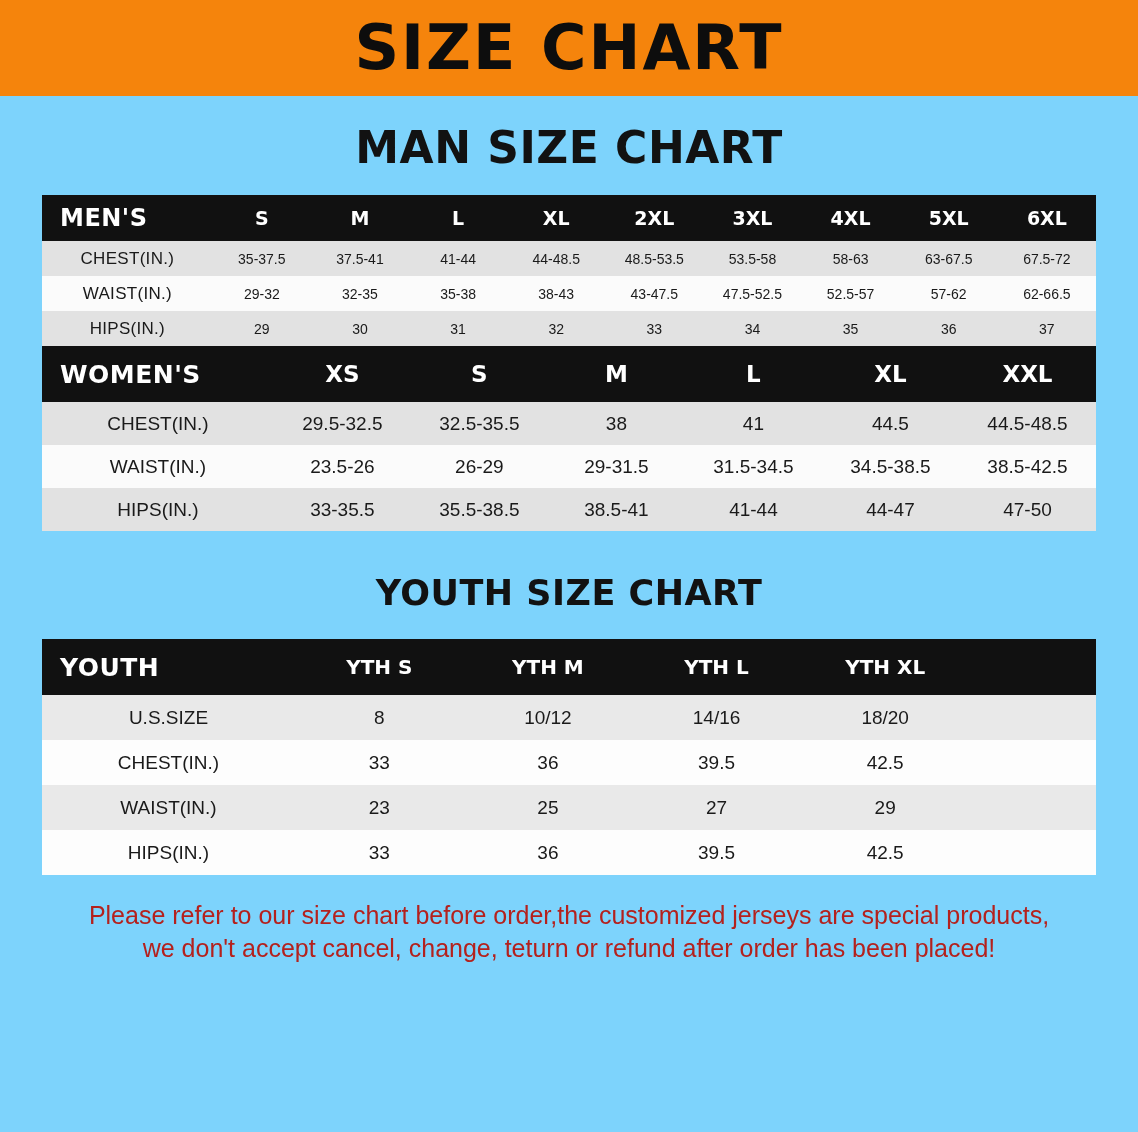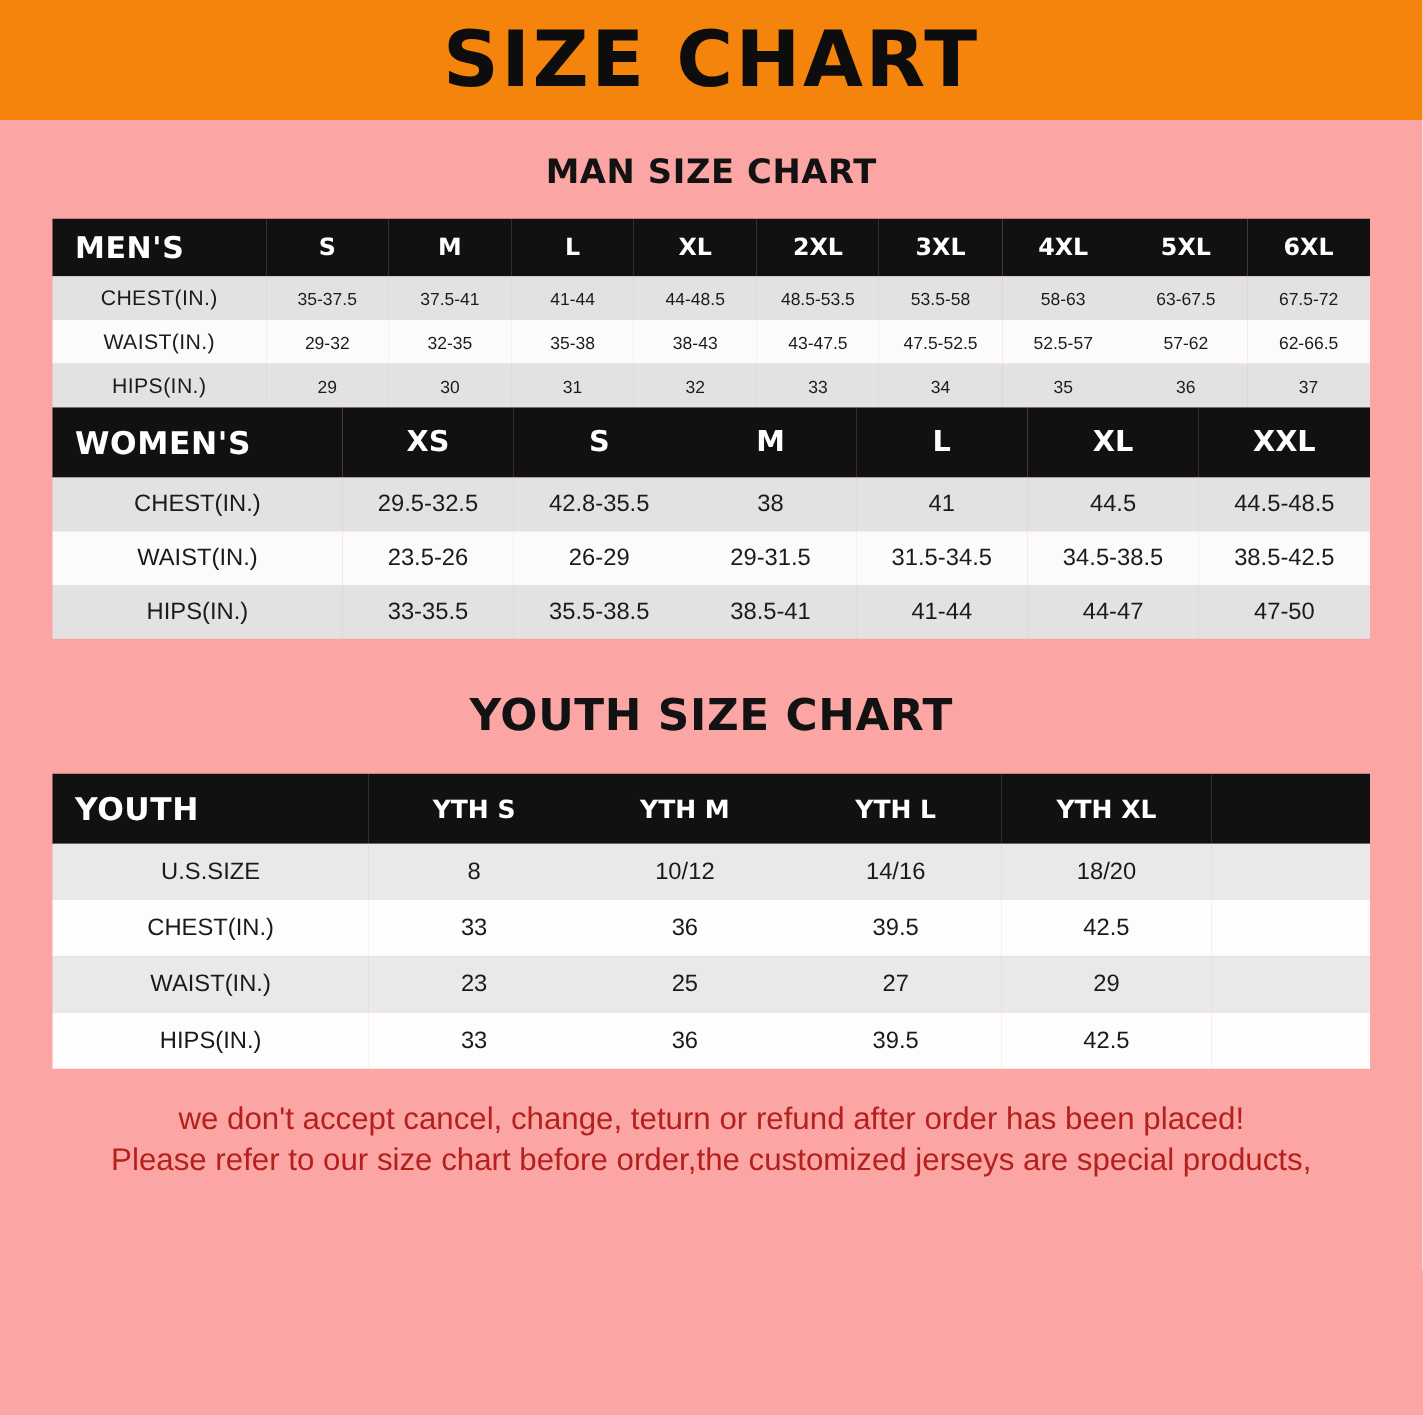--- a/index.html
+++ b/index.html
@@ -13,21 +13,21 @@
     height: 1132px;
     font-family: "Liberation Sans", sans-serif;
     color: #111;
     overflow: hidden;
   }
 
   .page {
     width: 1138px;
     height: 1132px;
     position: relative;
-    background: #fca5a5;
+    background: #7dd3fc;
   }
 
   
   .banner {
     width: 100%;
     height: 96px;
     background: #f5840c;
     display: flex;
     align-items: center;
     justify-content: center;
@@ -43,21 +43,21 @@
   }
 
   
   .section-title {
     text-align: center;
     font-family: "DejaVu Sans", sans-serif;
     font-weight: bold;
     color: #121212;
     letter-spacing: 0.5px;
   }
-  .title-man    { font-size: 27px; margin-top: 26px; margin-bottom: 22px; }
+  .title-man    { font-size: 44px; margin-top: 26px; margin-bottom: 22px; }
   .title-women  { font-size: 35px; margin-top: 30px; margin-bottom: 24px; }
   .title-youth  { font-size: 35px; margin-top: 42px; margin-bottom: 26px; }
 
   
   .table-wrap {
     margin: 0 42px;
   }
   table {
     width: 100%;
     border-collapse: collapse;
@@ -203,21 +203,21 @@
           <th>M</th>
           <th>L</th>
           <th>XL</th>
           <th>XXL</th>
         </tr>
       </thead>
       <tbody>
         <tr>
           <td class="rowlabel">CHEST(IN.)</td>
           <td>29.5-32.5</td>
-          <td>42.8-35.5</td>
+          <td>32.5-35.5</td>
           <td>38</td>
           <td>41</td>
           <td>44.5</td>
           <td>44.5-48.5</td>
         </tr>
         <tr>
           <td class="rowlabel">WAIST(IN.)</td>
           <td>23.5-26</td>
           <td>26-29</td>
           <td>29-31.5</td>
@@ -287,17 +287,17 @@
           <td>36</td>
           <td>39.5</td>
           <td>42.5</td>
           <td></td>
         </tr>
       </tbody>
     </table>
   </div>
 
   <div class="note">
+    <span class="note-line">Please refer to our size chart before order,the customized jerseys are special products,</span>
     <span class="note-line">we don't accept cancel, change, teturn or refund after order has been placed!</span>
-    <span class="note-line">Please refer to our size chart before order,the customized jerseys are special products,</span>
   </div>
 
 </div>
 
 </body></html>

